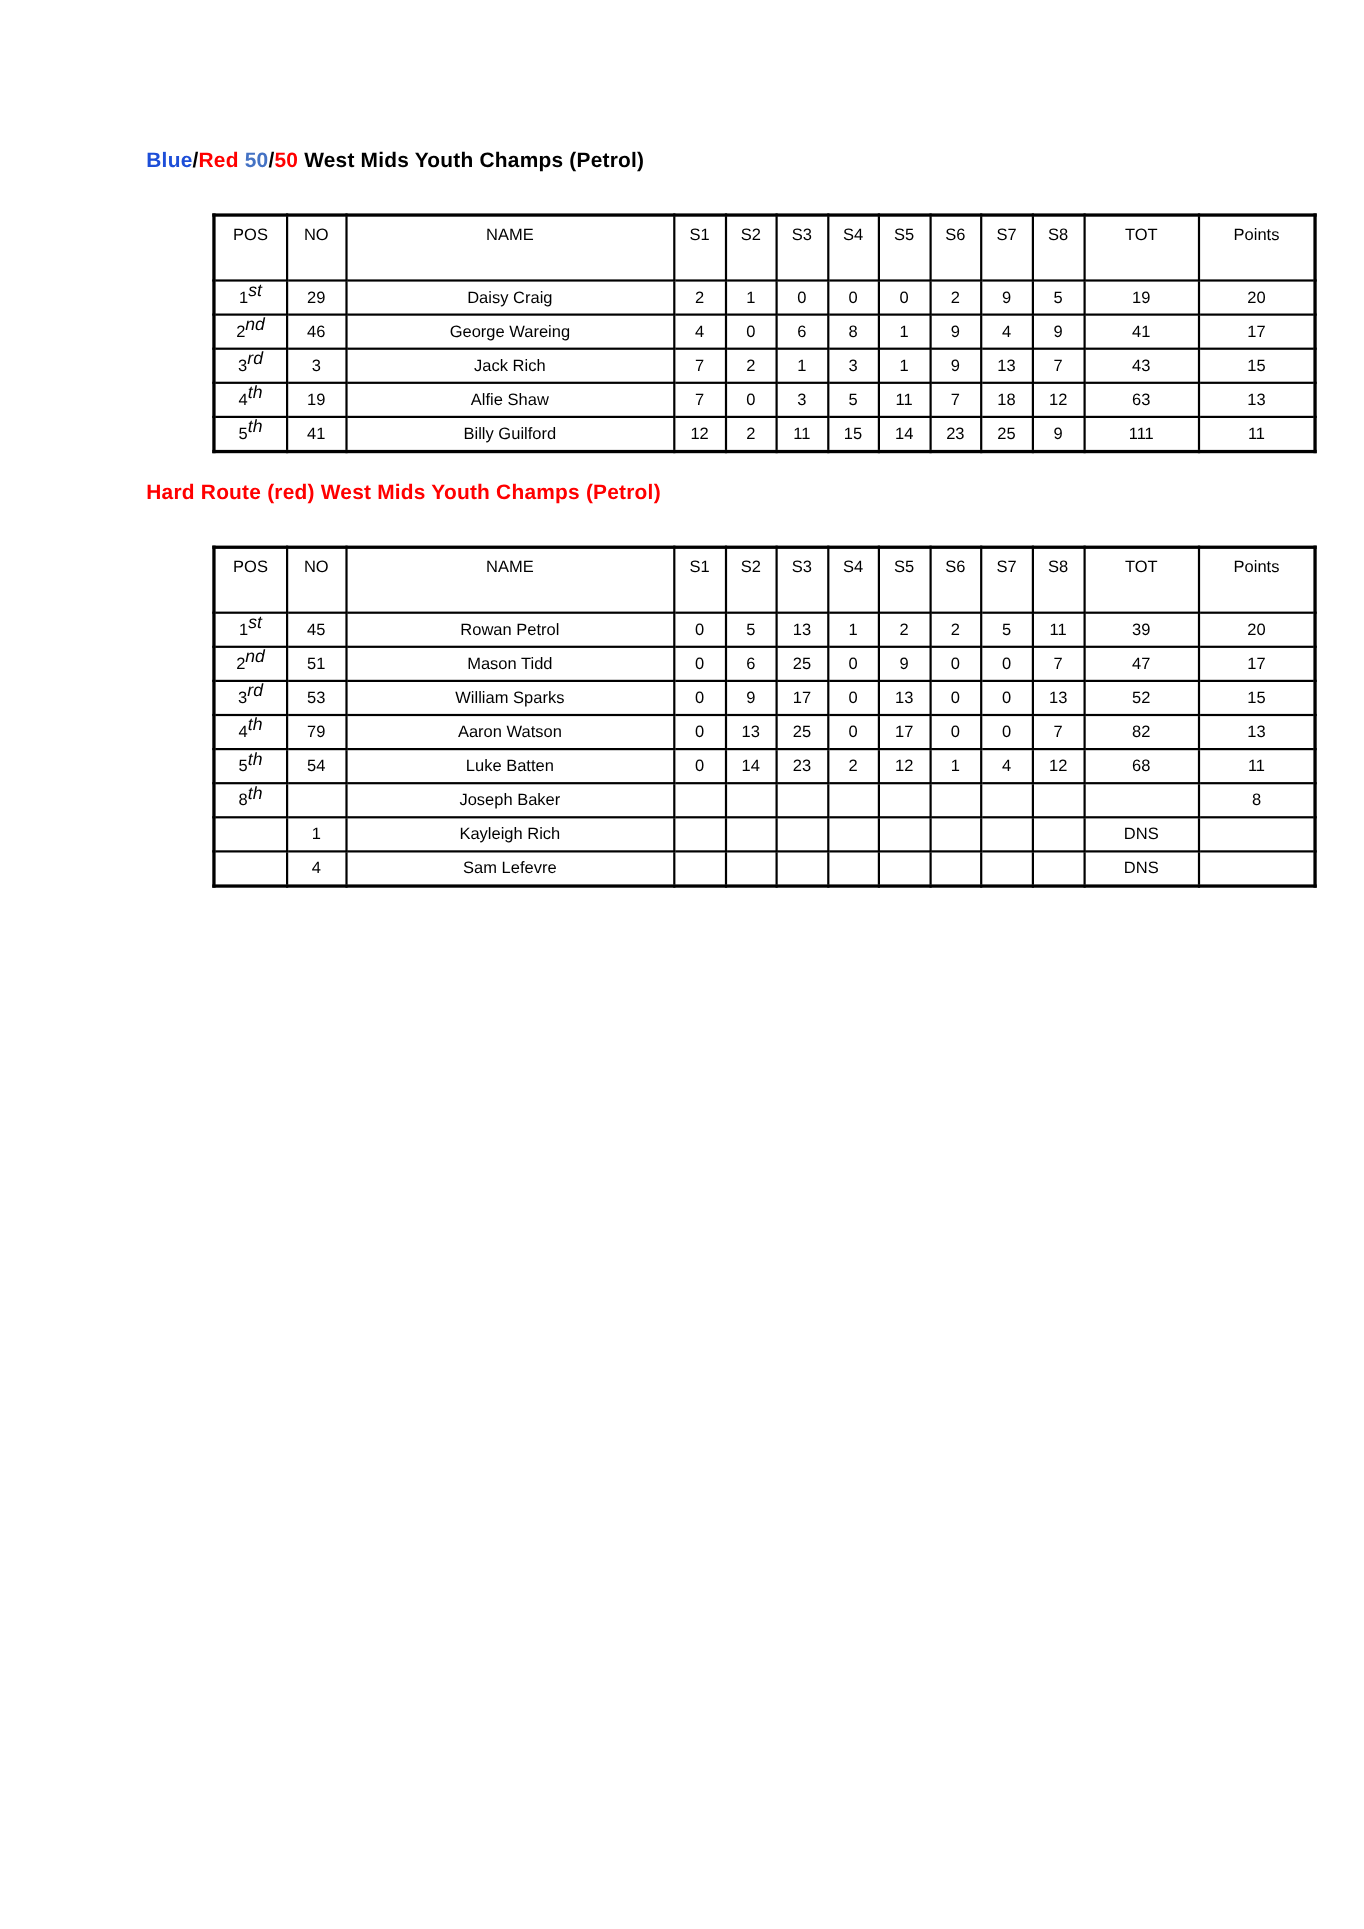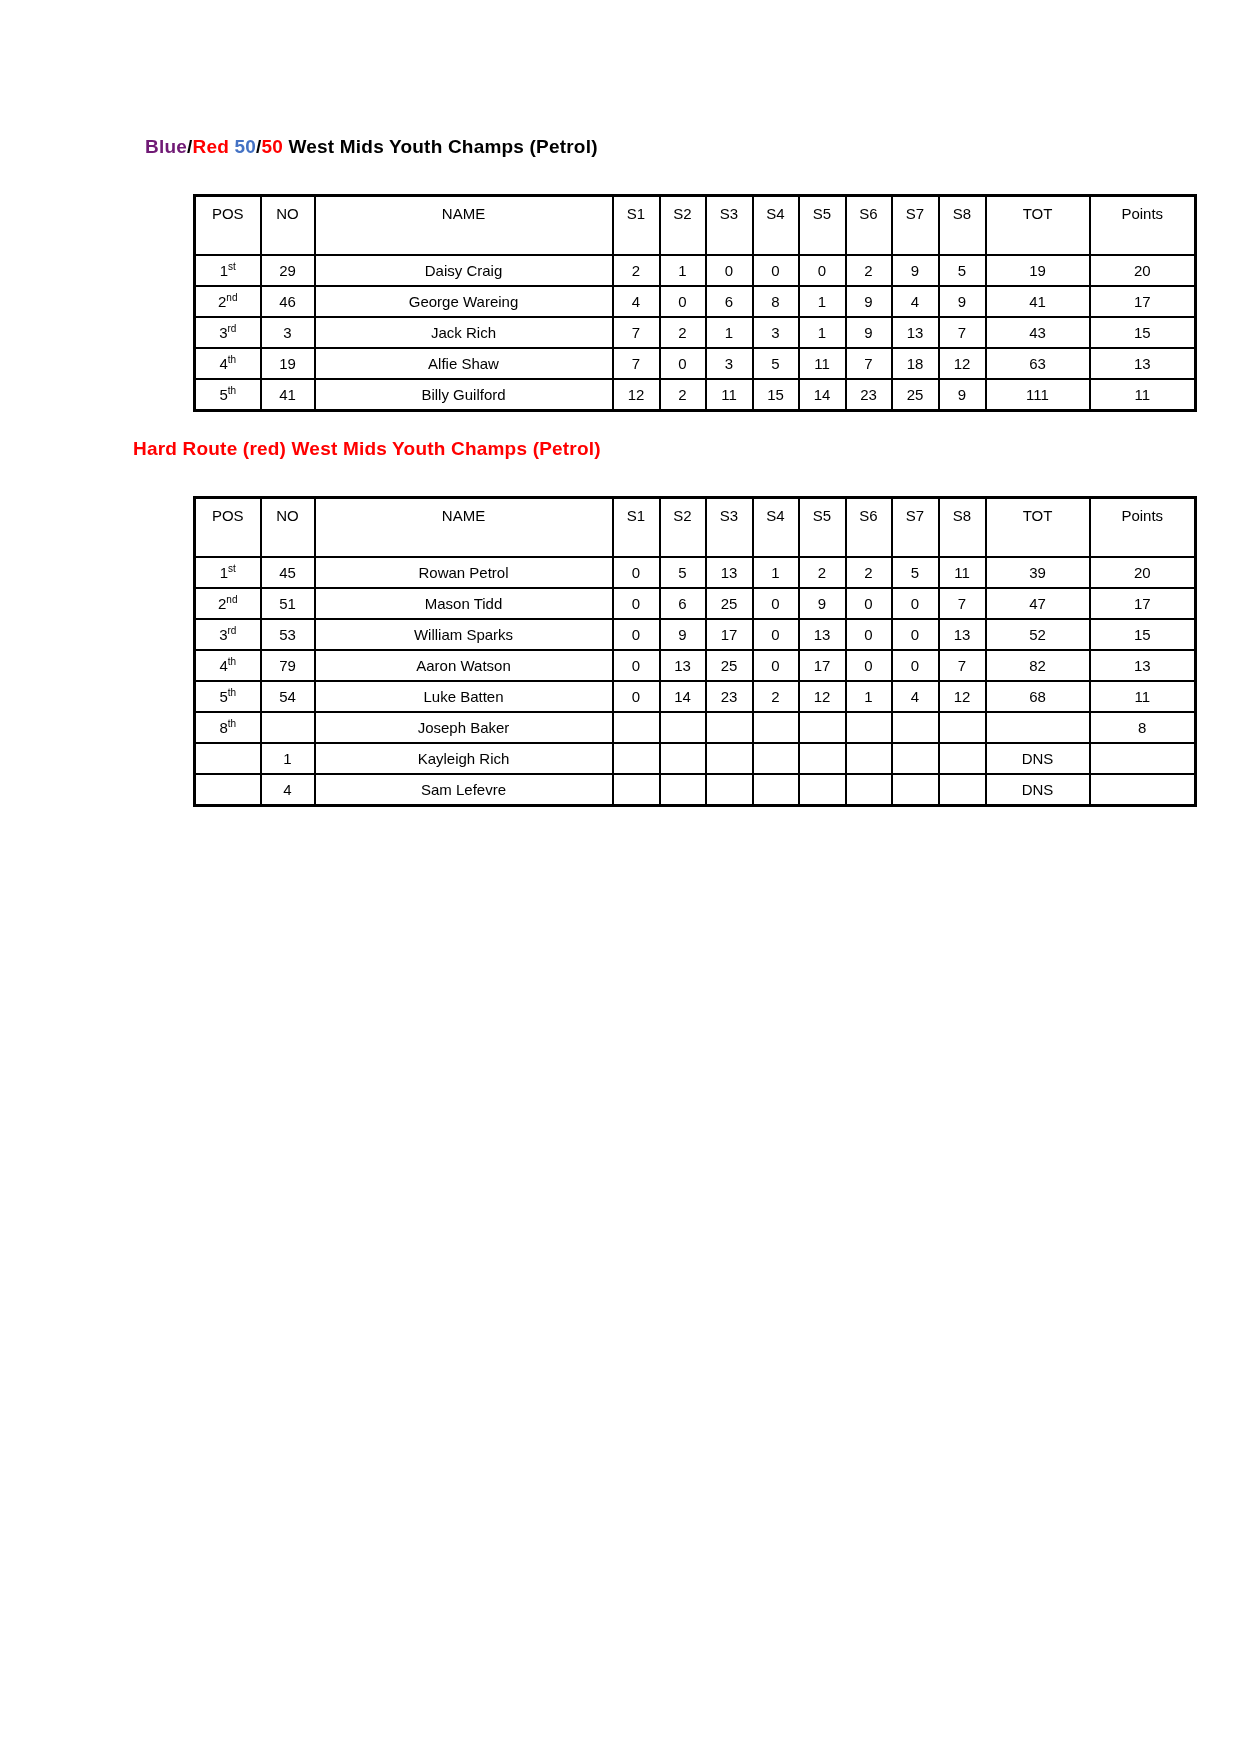--- a/index.html
+++ b/index.html
@@ -50,31 +50,32 @@
   table.results thead th {
     height: 49px;
     vertical-align: top;
     padding-top: 8px;
   }
   table.results tbody td {
     height: 29px;
     vertical-align: middle;
   }
   table.results sup {
-    font-size: 10px;
+    font-size: 16px;
     line-height: 0;
+    font-style: italic;
   }
 </style>
 </head>
 <body>
 
 <div class="doc">
 
   <div class="section">
-    <h2 class="section-title"><span style="color: #701a75; margin-left: 12px;">Blue</span><span style="color: rgb(0, 0, 0);">/</span><span style="color: rgb(255, 0, 0);">Red</span><span style="color: rgb(68, 114, 196);"> 50</span><span style="color: rgb(0, 0, 0);">/</span><span style="color: rgb(255, 0, 0);">50</span><span style="color: rgb(0, 0, 0);"> West Mids Youth Champs (Petrol)</span></h2>
+    <h2 class="section-title"><span style="color: #1d4ed8;">Blue</span><span style="color: rgb(0, 0, 0);">/</span><span style="color: rgb(255, 0, 0);">Red</span><span style="color: rgb(68, 114, 196);"> 50</span><span style="color: rgb(0, 0, 0);">/</span><span style="color: rgb(255, 0, 0);">50</span><span style="color: rgb(0, 0, 0);"> West Mids Youth Champs (Petrol)</span></h2>
     <table class="results">
         <colgroup>
           <col style="width: 66px;">
           <col style="width: 54px;">
           <col style="width: 298px;">
           <col style="width: 47px;">
           <col style="width: 46px;">
           <col style="width: 47px;">
           <col style="width: 46px;">
           <col style="width: 47px;">

